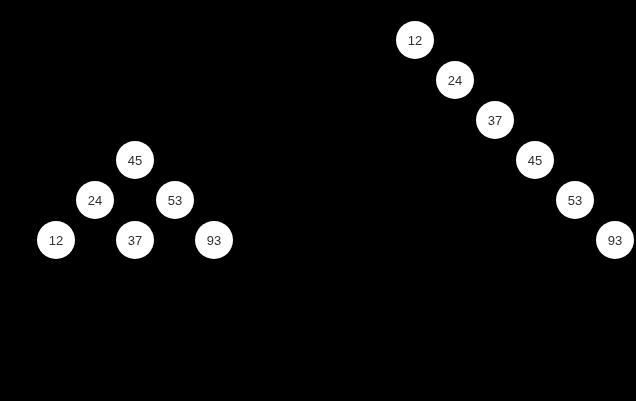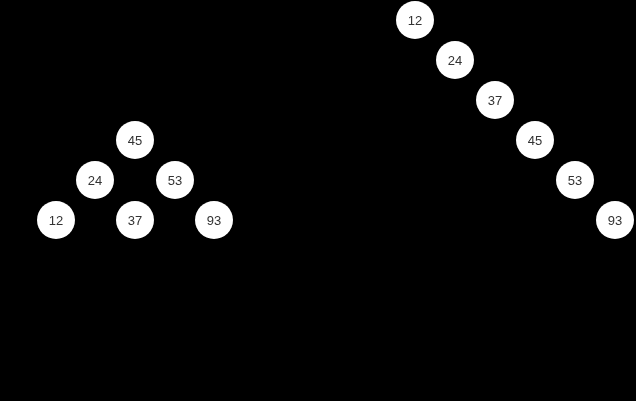--- a/index.html
+++ b/index.html
@@ -32,20 +32,21 @@
     height: 38px;
     border-radius: 50%;
     background: #ffffff;
     color: #333333;
     display: flex;
     align-items: center;
     justify-content: center;
     font-size: 13px;
     line-height: 1;
     box-sizing: border-box;
+    margin-top: 20px;
   }
 </style>
 </head>
 <body>
 
 <div class="canvas">
 
   <div class="tree">
     <div class="node" style="left: 116px; top: 121px;">45</div>
     <div class="node" style="left: 76px; top: 161px;">24</div>

